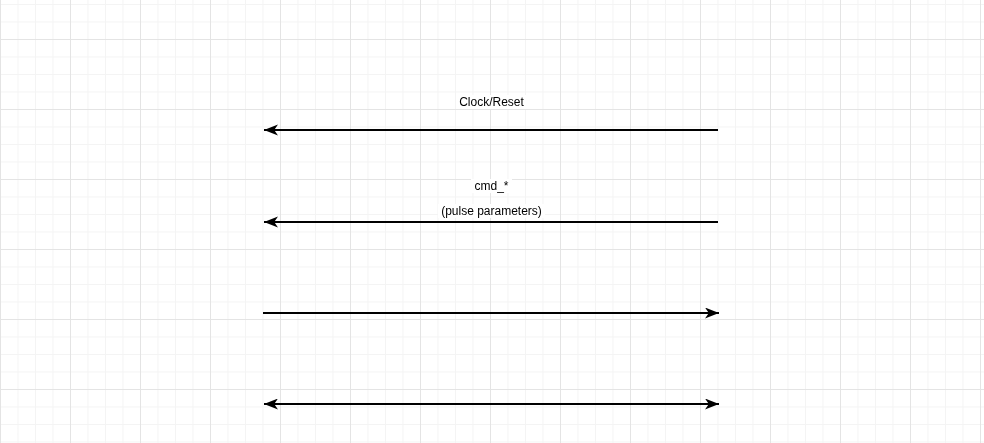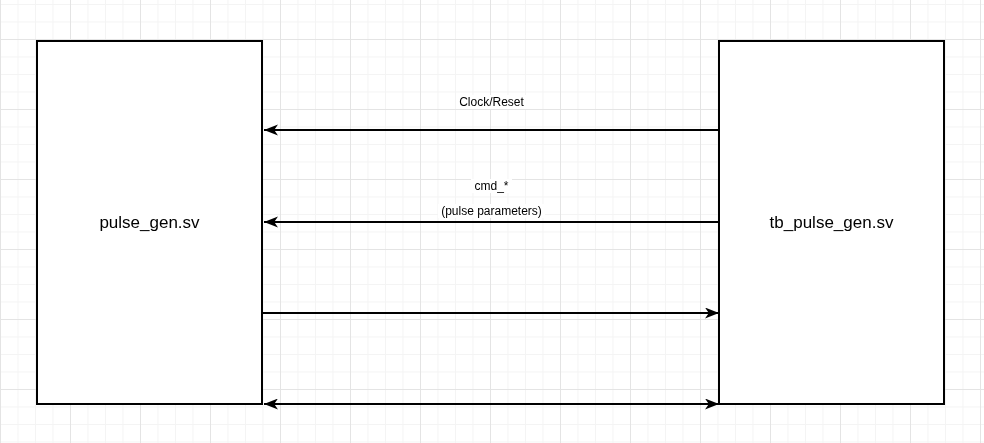--- a/index.html
+++ b/index.html
@@ -60,27 +60,21 @@
   .lbl-clock { top: 90px; }
   .lbl-cmd   { top: 174px; }
   .lbl-iq    { top: 275px; }
   .lbl-ctrl  { top: 367px; }
 </style>
 </head>
 <body>
 
 <div class="canvas">
 
-  <div class="node node-left">
-    <div class="node-label">pulse_gen.sv</div>
-  </div>
 
-  <div class="node node-right">
-    <div class="node-label">tb_pulse_gen.sv</div>
-  </div>
 
   <svg class="edges-layer" width="984" height="443" viewBox="0 0 984 443" xmlns="http://www.w3.org/2000/svg">
     <defs>
       <marker id="ah-end" markerWidth="16" markerHeight="12" refX="15" refY="5.5" orient="auto" markerUnits="userSpaceOnUse">
         <path d="M1,0 L15,5.5 L1,11 L4.8,5.5 Z" fill="#000000"></path>
       </marker>
       <marker id="ah-start" markerWidth="16" markerHeight="12" refX="1" refY="5.5" orient="auto" markerUnits="userSpaceOnUse">
         <path d="M15,0 L1,5.5 L15,11 L11.2,5.5 Z" fill="#000000"></path>
       </marker>
     </defs>

